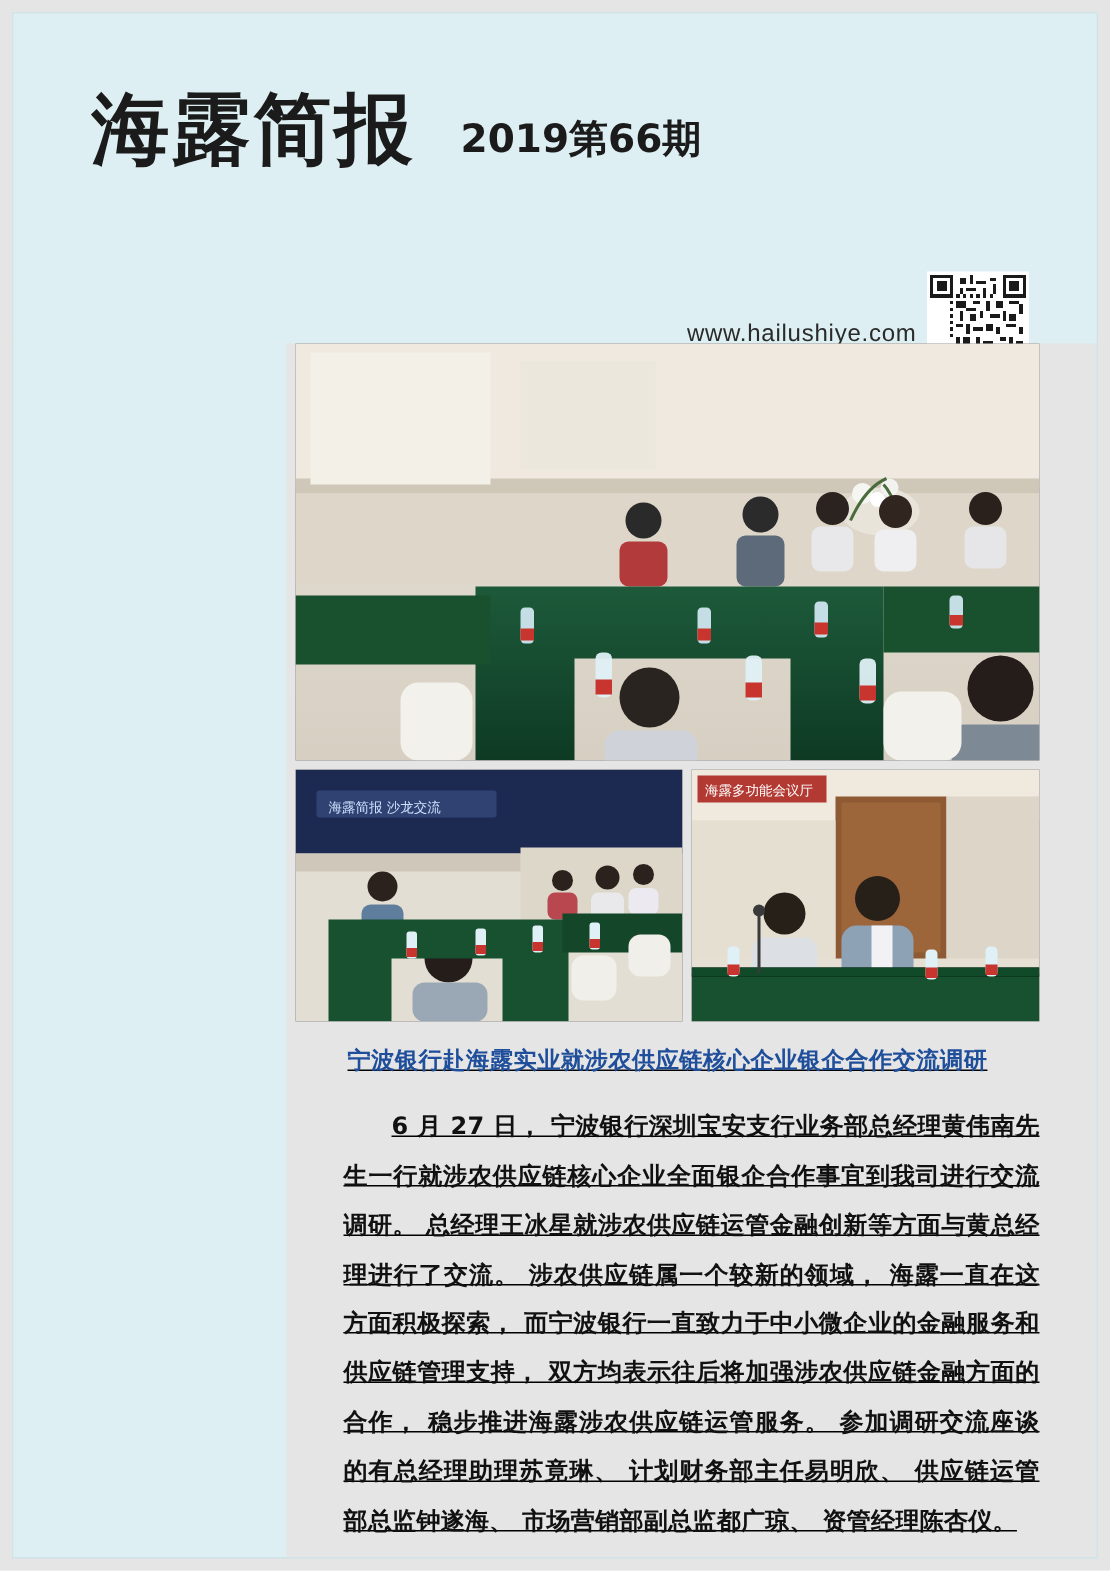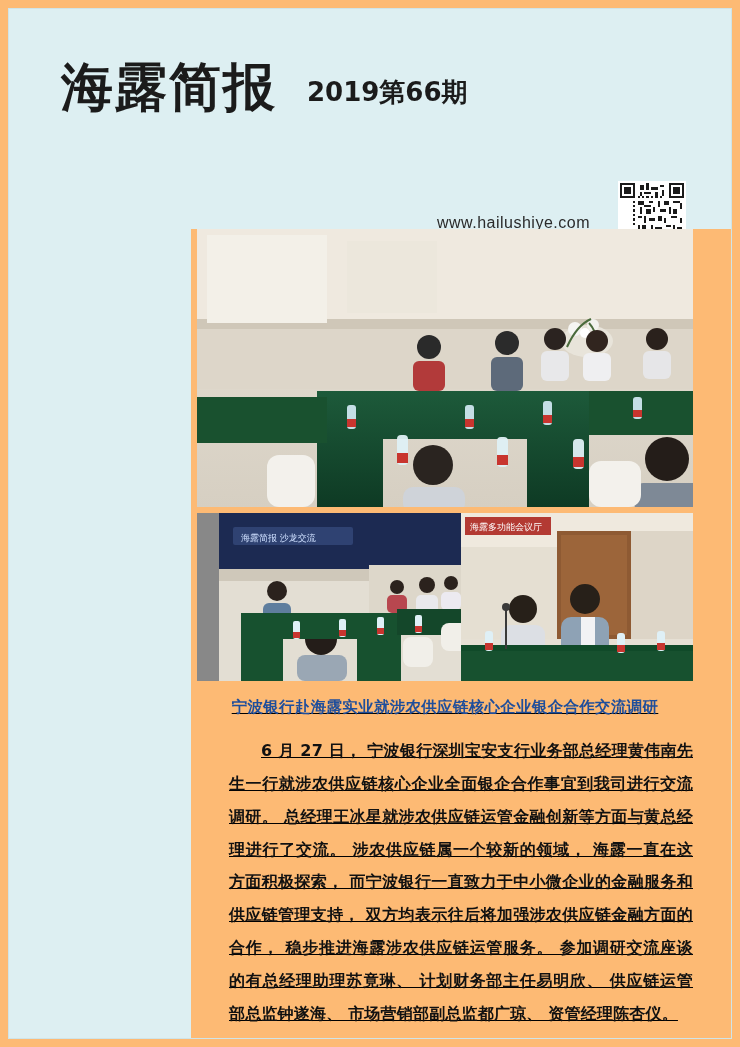--- a/index.html
+++ b/index.html
@@ -10,21 +10,21 @@
     width: 740px;
     height: 1047px;
     background: #ffffff;
     font-family: "Liberation Sans", sans-serif;
     overflow: hidden;
   }
   .page {
     position: relative;
     width: 740px;
     height: 1047px;
-    background: #fdba74;
+    background: #e5e5e5;
     box-sizing: border-box;
   }
   
   .frame {
     position: absolute;
     left: 8px;
     top: 8px;
     right: 8px;
     bottom: 8px;
     border: 1px solid #cfe4e8;
@@ -58,21 +58,21 @@
   .issue {
     font-family: "DejaVu Sans", sans-serif;
     font-size: 26px;
     font-weight: bold;
     color: #1b1b1b;
     margin-left: 30px;
     padding-bottom: 3px;
   }
   .website {
     position: absolute;
-    right: 141px;
+    right: 120px;
     top: 205px;
     font-family: "Liberation Sans", sans-serif;
     font-size: 16px;
     color: #2a2a2a;
     letter-spacing: 0.5px;
   }
   
   .qr {
     position: absolute;
     right: 45px;
@@ -124,21 +124,20 @@
     left: 197px;
     top: 229px;
     width: 496px;
     height: 278px;
   }
   .photo-bl {
     left: 197px;
     top: 513px;
     width: 258px;
     height: 168px;
-    padding-left: 22px;
   }
   .photo-br {
     left: 461px;
     top: 513px;
     width: 232px;
     height: 168px;
   }
   .photo svg { display: block; width: 100%; height: 100%; }
 
   

